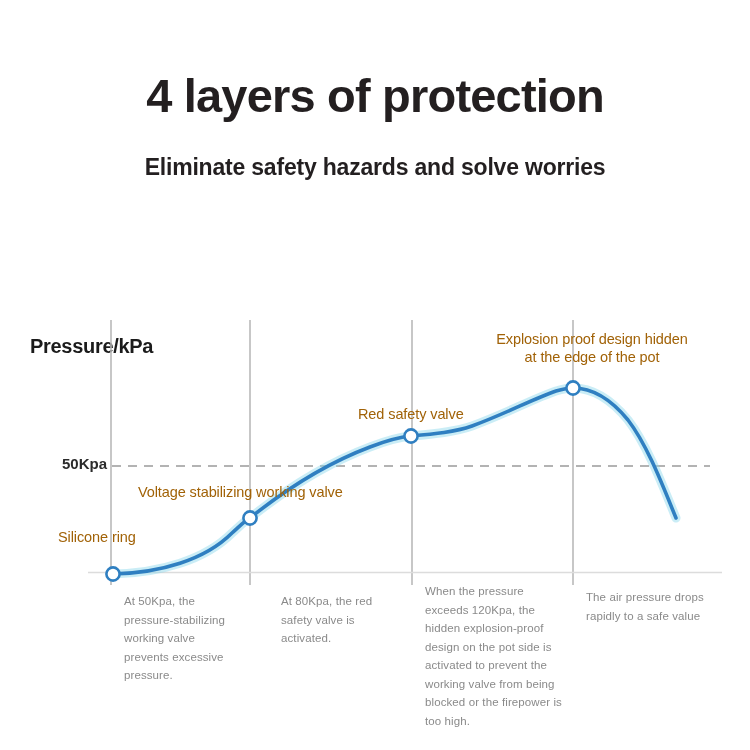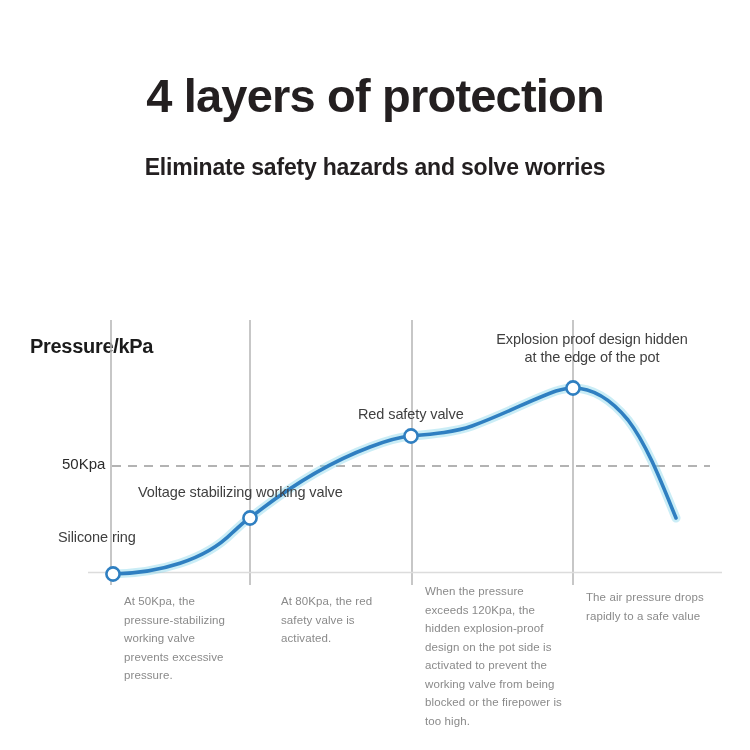--- a/index.html
+++ b/index.html
@@ -72,29 +72,29 @@
     left: 0;
     top: 0;
   }
 
   
   .y-label {
     position: absolute;
     left: 62px;
     top: 455px;
     font-size: 15px;
-    font-weight: 400;
+    font-weight: 700;
     color: #2b2b2b;
   }
 
   
   .callout {
     position: absolute;
     font-size: 14.5px;
-    color: #404040;
+    color: #a16207;
     letter-spacing: -0.1px;
     white-space: nowrap;
   }
   .callout-silicone { left: 58px;  top: 529px; }
   .callout-voltage  { left: 138px; top: 484px; }
   .callout-red      { left: 358px; top: 406px; }
   .callout-explosion {
     left: 472px;
     top: 330px;
     width: 240px;

